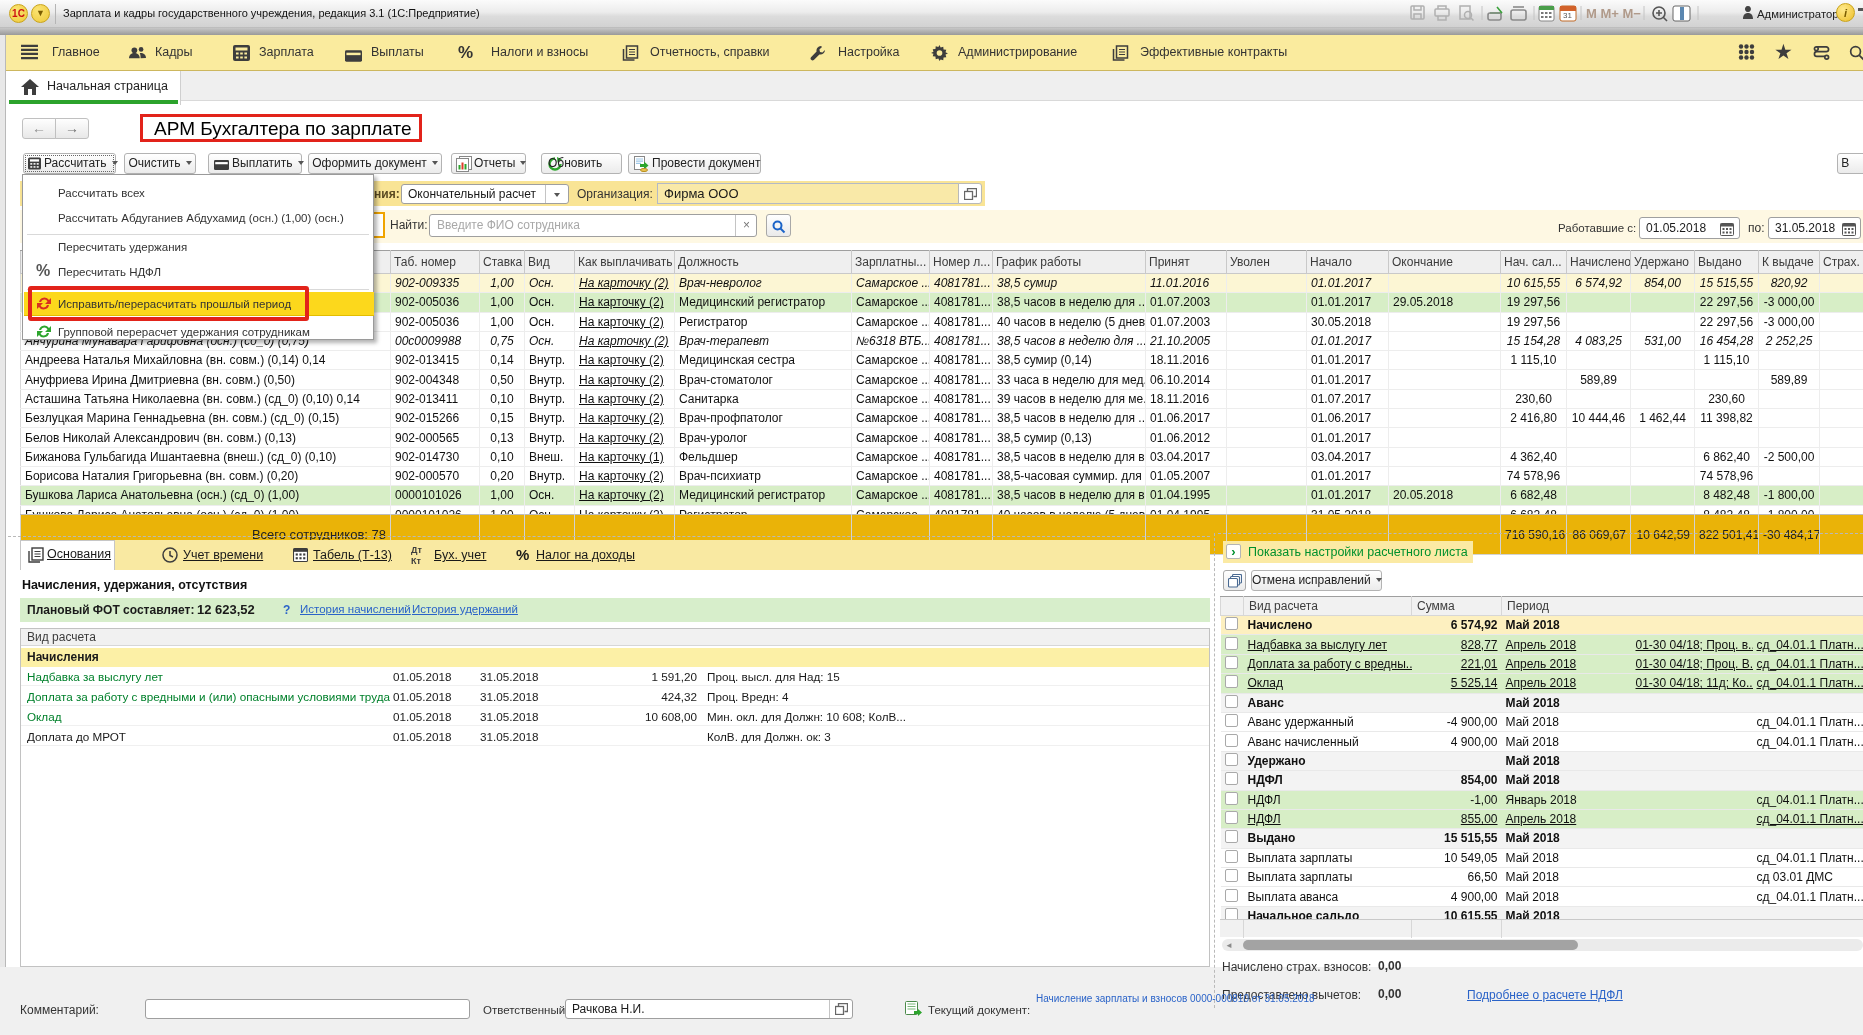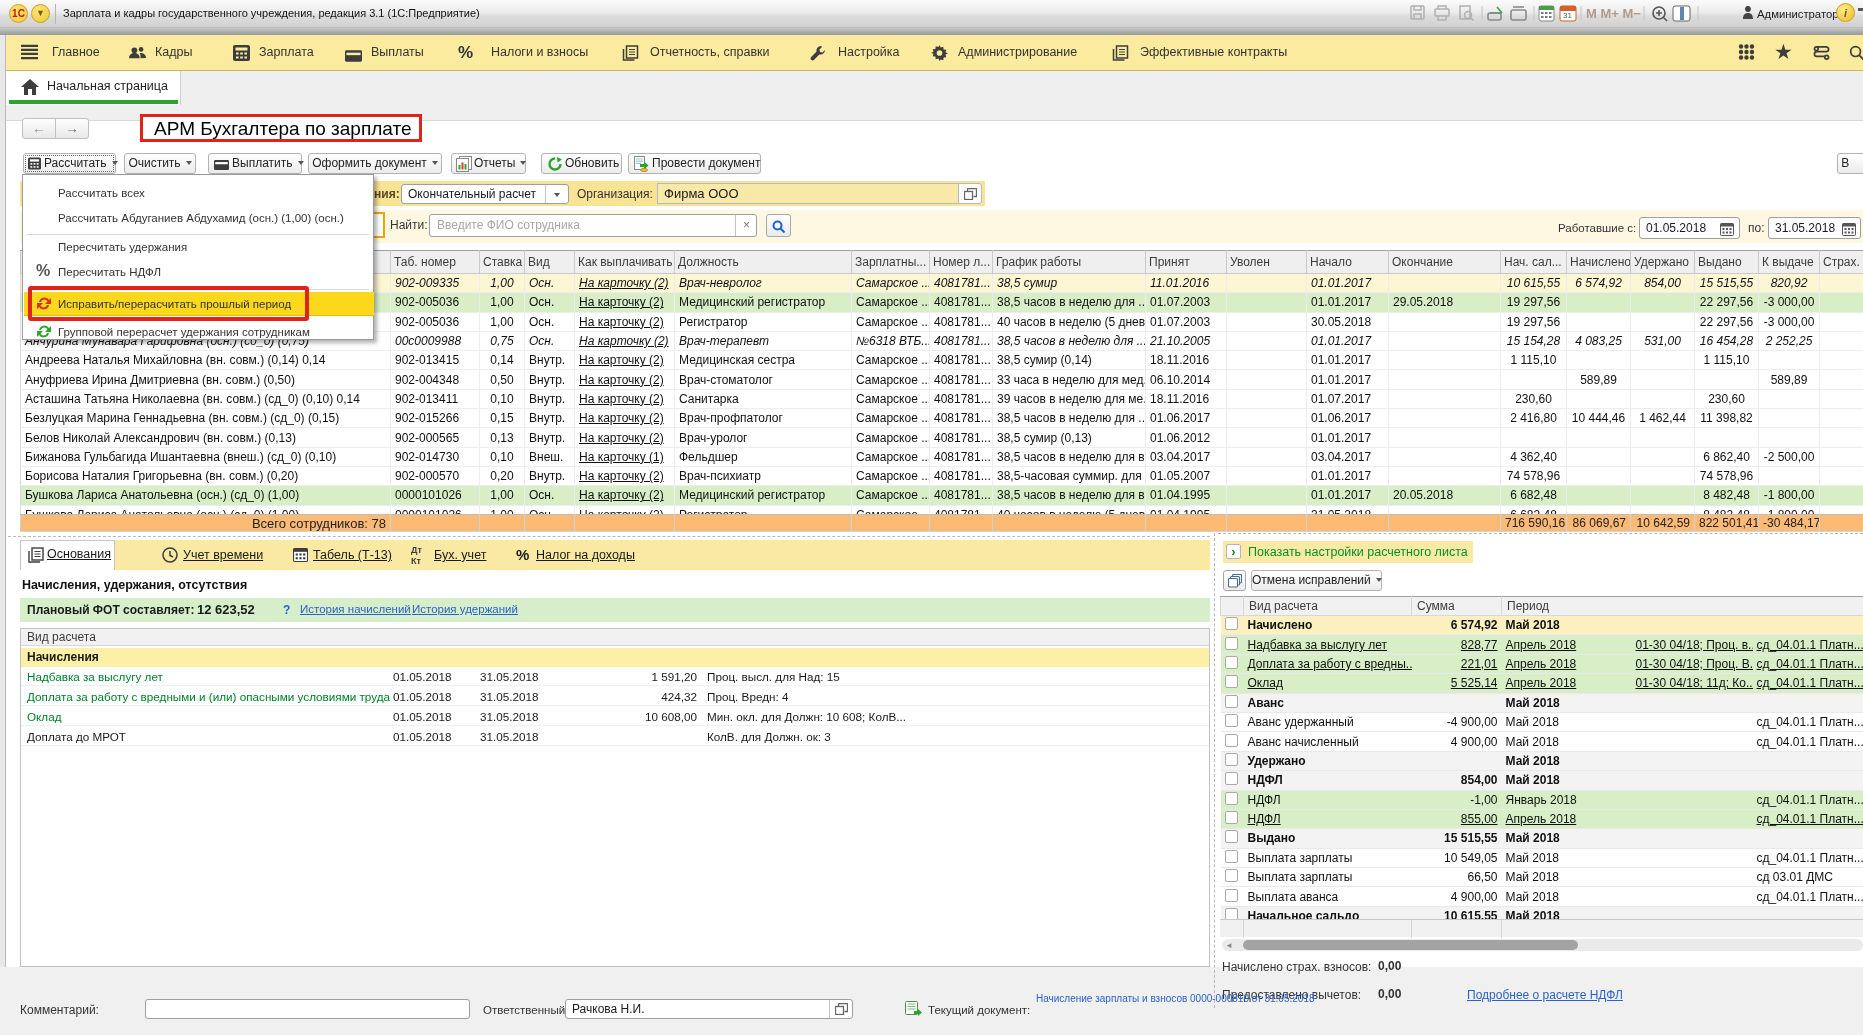--- a/index.html
+++ b/index.html
@@ -19,21 +19,21 @@
   background:radial-gradient(circle at 35% 30%, #fbe473, #eec93a); border:1px solid #caa41a;
   color:#7a5c00; font-size:9px; text-align:center; line-height:17px; }
 #titletext { left:63px; top:7px; font-size:11px; color:#111; }
 
 
 #menubar { left:0; top:35px; width:1863px; height:36px; background:#faeb9e; border-bottom:1px solid #cdb75e; }
 .mitem { position:absolute; top:0; height:35px; line-height:35px; color:#333; font-size:12.5px; white-space:nowrap; }
 .micon { position:absolute; top:10px; width:17px; height:16px; color:#3d3d3d; }
 
 
-#tabstrip { left:0; top:71px; width:1863px; height:50px; background:#efefef; border-bottom:1px solid #d9d9d9; }
+#tabstrip { left:0; top:71px; width:1863px; height:30px; background:#efefef; border-bottom:1px solid #d9d9d9; }
 #hometab { position:absolute; left:6px; top:0; width:175px; height:34px; background:#fff;
   border-right:1px solid #cfcfcf; }
 #hometab .green { position:absolute; left:3px; bottom:1px; width:169px; height:4px; background:#2ca32c; }
 #hometab .txt { position:absolute; left:41px; top:8px; font-size:12.5px; color:#222; white-space:nowrap; }
 
 
 #leftedge { left:0; top:35px; width:6px; height:1000px; background:#e8e8e8; border-right:1px solid #b9b9b9; }
 
 
 .navbtn { top:118px; width:34px; height:21px; background:linear-gradient(#fefefe,#e8e8e8); border:1px solid #c0c0c0; text-align:center; line-height:19px; color:#909090; font-size:14px; }
@@ -56,21 +56,21 @@
 #mtable table { border-collapse:collapse; table-layout:fixed; width:1843px; border-left:1px solid #d9d9d9; }
 #mtable th { height:23px; background:#efefef; border:1px solid #c9c9c9; border-top:1px solid #9f9f9f; font-weight:normal; text-align:left; padding:0 3px; color:#3c3c3c; font-size:12px; overflow:hidden; white-space:nowrap; }
 #mtable td { height:19.3px; border-right:1px solid #ededed; border-bottom:1px solid #ededed; padding:0 4px; font-size:12px; color:#101010; overflow:hidden; white-space:nowrap; }
 #mtable .r { text-align:center; }
 #mtable .it td { font-style:italic; }
 #mtable .yel td { background:#fcf6d4; }
 #mtable .grn td { background:#d7eec6; }
 #mtable a { color:#101010; text-decoration:underline; }
 #mfooter { left:20px; top:514px; width:1843px; }
 #mfooter table { border-collapse:collapse; table-layout:fixed; width:1843px; }
-#mfooter td { height:17px; background:#fdba74; border:1px solid #d2d2d2; border-top:1px solid #bdbdbd; font-size:12px; color:#222; white-space:nowrap; overflow:hidden; padding:0 4px; }
+#mfooter td { height:17px; background:#eab308; border:1px solid #d2d2d2; border-top:1px solid #bdbdbd; font-size:12px; color:#222; white-space:nowrap; overflow:hidden; padding:12px 4px; }
 #mfooter .r { text-align:right; }
 
 
 .dashh { border-top:1px dashed #b9b9b9; height:0; z-index:5; }
 .dashv { border-left:1px dashed #b9b9b9; width:0; z-index:5; }
 
 
 #btabs { left:20px; top:540px; width:1190px; height:30px; background:#f9e9a2; }
 .btab { position:absolute; top:0; height:30px; line-height:30px; font-size:12.5px; color:#1a1a1a; white-space:nowrap; }
 .btab u, .ulink { text-decoration:underline; }
@@ -317,21 +317,21 @@
         <rect x="5.5" y="6.5" width="2" height="7" fill="#e03a2a"></rect>
         <rect x="8.5" y="8" width="2" height="5.5" fill="#2da52d"></rect>
       </svg>
     <span class="lbl" style="margin-left:22px;">Отчеты</span><span class="caret"></span>
   </div>
   <div class="abs tbtn" style="left:541px;width:81px;">
     <svg style="position:absolute;left:6px;top:3px;" width="14" height="14" viewBox="0 0 14 14">
         <path d="M7 1.5 a5.5 5.5 0 1 0 5.5 5.5" fill="none" stroke="#2da52d" stroke-width="2.4"></path>
         <path d="M9 0 L14 2.5 L9.5 5.5 Z" fill="#2da52d"></path>
       </svg>
-    <span class="lbl" style="margin-left:23px;">Обновить</span>
+    <span class="lbl" style="margin-left:6px;">Обновить</span>
   </div>
   <div class="abs tbtn" style="left:628px;width:133px;">
     <svg style="position:absolute;left:5px;top:2px;" width="15" height="16" viewBox="0 0 15 16">
         <rect x="0.5" y="0.5" width="10" height="13" fill="#fff" stroke="#888"></rect>
         <g stroke="#9ec8e8" stroke-width="1.2">
           <path d="M2 3 h7 M2 5.2 h7 M2 7.4 h5"></path>
         </g>
         <path d="M6 8 h4 v-2.5 l4.5 4 -4.5 4 V11 H6 z" fill="#2da52d"></path>
         <ellipse cx="10" cy="14" rx="3.5" ry="1.6" fill="#e8c050" stroke="#b89020"></ellipse>
       </svg>

